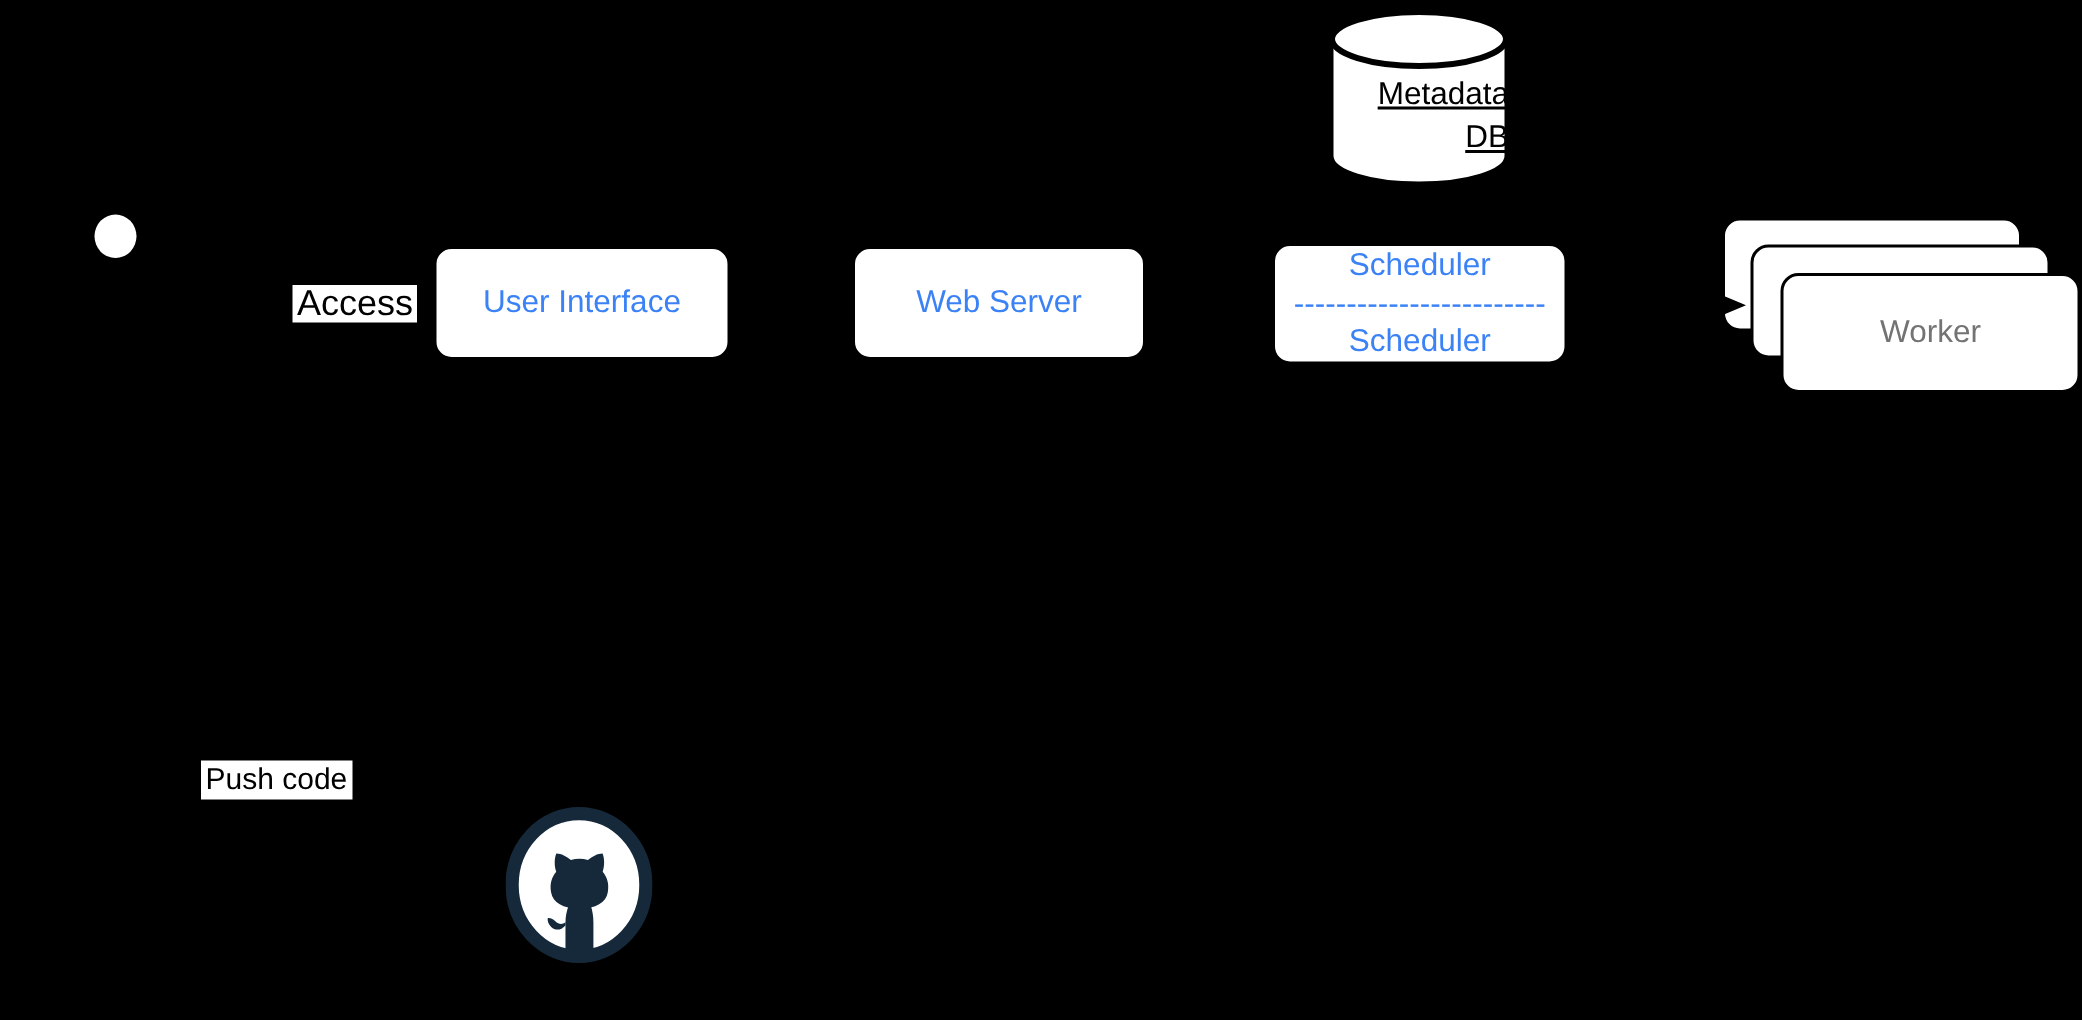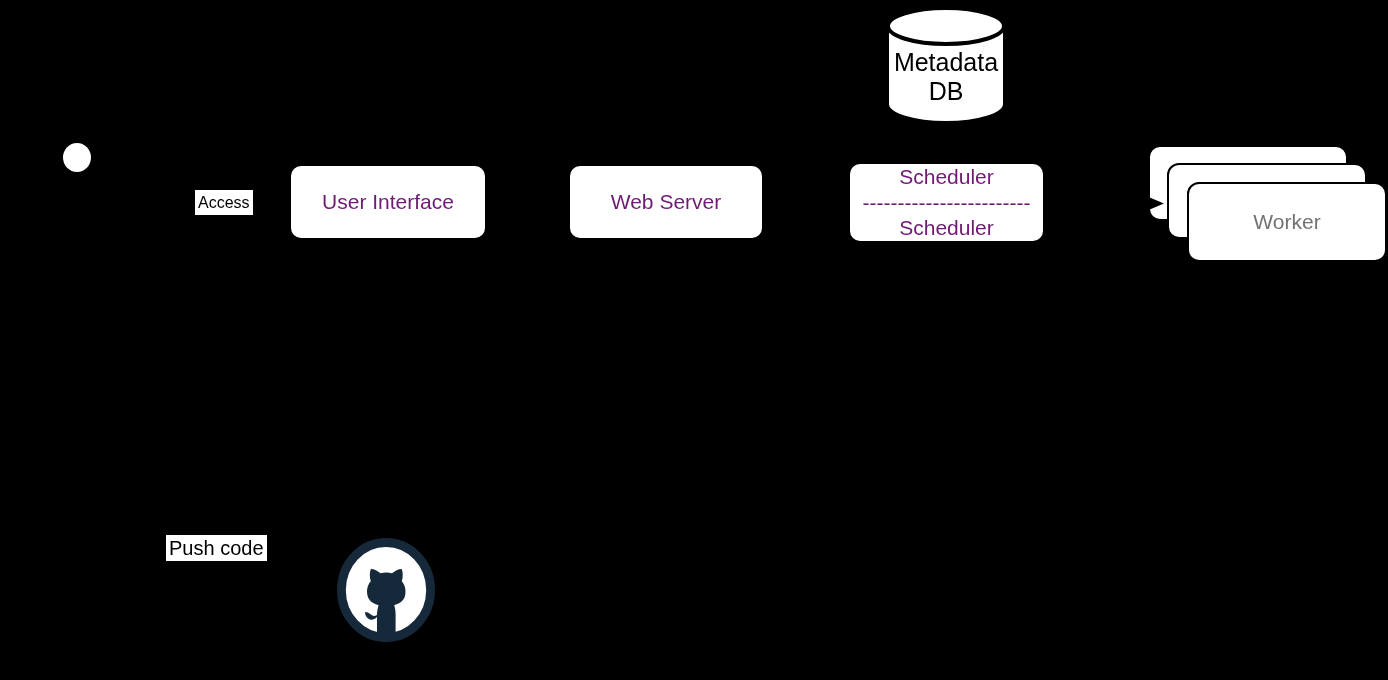--- a/index.html
+++ b/index.html
@@ -15,35 +15,35 @@
   }
   .node {
     position: absolute;
     background: #fff;
     border: 2px solid #000;
     border-radius: 12px;
     display: flex;
     align-items: center;
     justify-content: center;
     font-size: 21px;
-    color: #701a75;
+    color: #3b82f6;
     text-align: center;
   }
   .actor-head {
     position: absolute;
     left: 63px; top: 143px;
     width: 28px; height: 29px;
     background: #fff;
     border-radius: 50%;
   }
   .edge-label {
     position: absolute;
     background: #fff;
     color: #000;
-    font-size: 16px;
+    font-size: 24px;
     line-height: 25px;
     padding: 0 3px;
     white-space: nowrap;
   }
   .sched-exec {
     left: 848px; top: 162px;
     width: 197px; height: 81px;
     flex-direction: column;
     line-height: 26px;
   }
@@ -56,24 +56,25 @@
   }
   .db-wrap {
     position: absolute;
     left: 886px; top: 6px;
     width: 120px; height: 118px;
   }
   .db-text {
     position: absolute;
     left: 0; top: 42px;
     width: 120px;
-    text-align: center;
-    font-size: 25px;
+    text-align: right;
+    font-size: 21px;
     line-height: 29px;
     color: #000;
+    text-decoration: underline;
   }
   .worker-box {
     position: absolute;
     width: 200px; height: 76px;
     background: #fff;
     border: 2.5px solid #000;
     border-radius: 12px;
   }
   .worker-back  { left: 1148px; top: 145px; z-index: 1; }
   .worker-mid   { left: 1167px; top: 163px; z-index: 3; }
@@ -131,21 +132,21 @@
   <div class="worker-box worker-back"></div>
   <svg class="arrowhead" width="25" height="21" viewBox="0 0 25 21">
     <path d="M0 0 L25 10.5 L0 21 L6 10.5 Z" fill="#000000"></path>
   </svg>
   <div class="worker-box worker-mid"></div>
   <div class="worker-box worker-front">
     <span>Worker</span>
   </div>
 
 
-  <div class="edge-label" style="left:134px; top:535px; font-size:20px; line-height:26px;margin-left:32px;">Push code</div>
+  <div class="edge-label" style="left:134px; top:507px; font-size:20px; line-height:26px;">Push code</div>
 
   <div class="github-wrap">
     <svg width="98" height="104" viewBox="0 0 100 106">
       <ellipse cx="50" cy="53" rx="45.5" ry="48.5" fill="#ffffff" stroke="#16293a" stroke-width="9"></ellipse>
       <g transform="translate(0,3)" fill="#16293a">
 
         <path d="M31 55
                  C30 49 31.5 44.5 34.5 41
                  C33 36.5 33.3 31.5 34.6 28.5
                  C38 28.5 41.5 30.5 44.5 33

